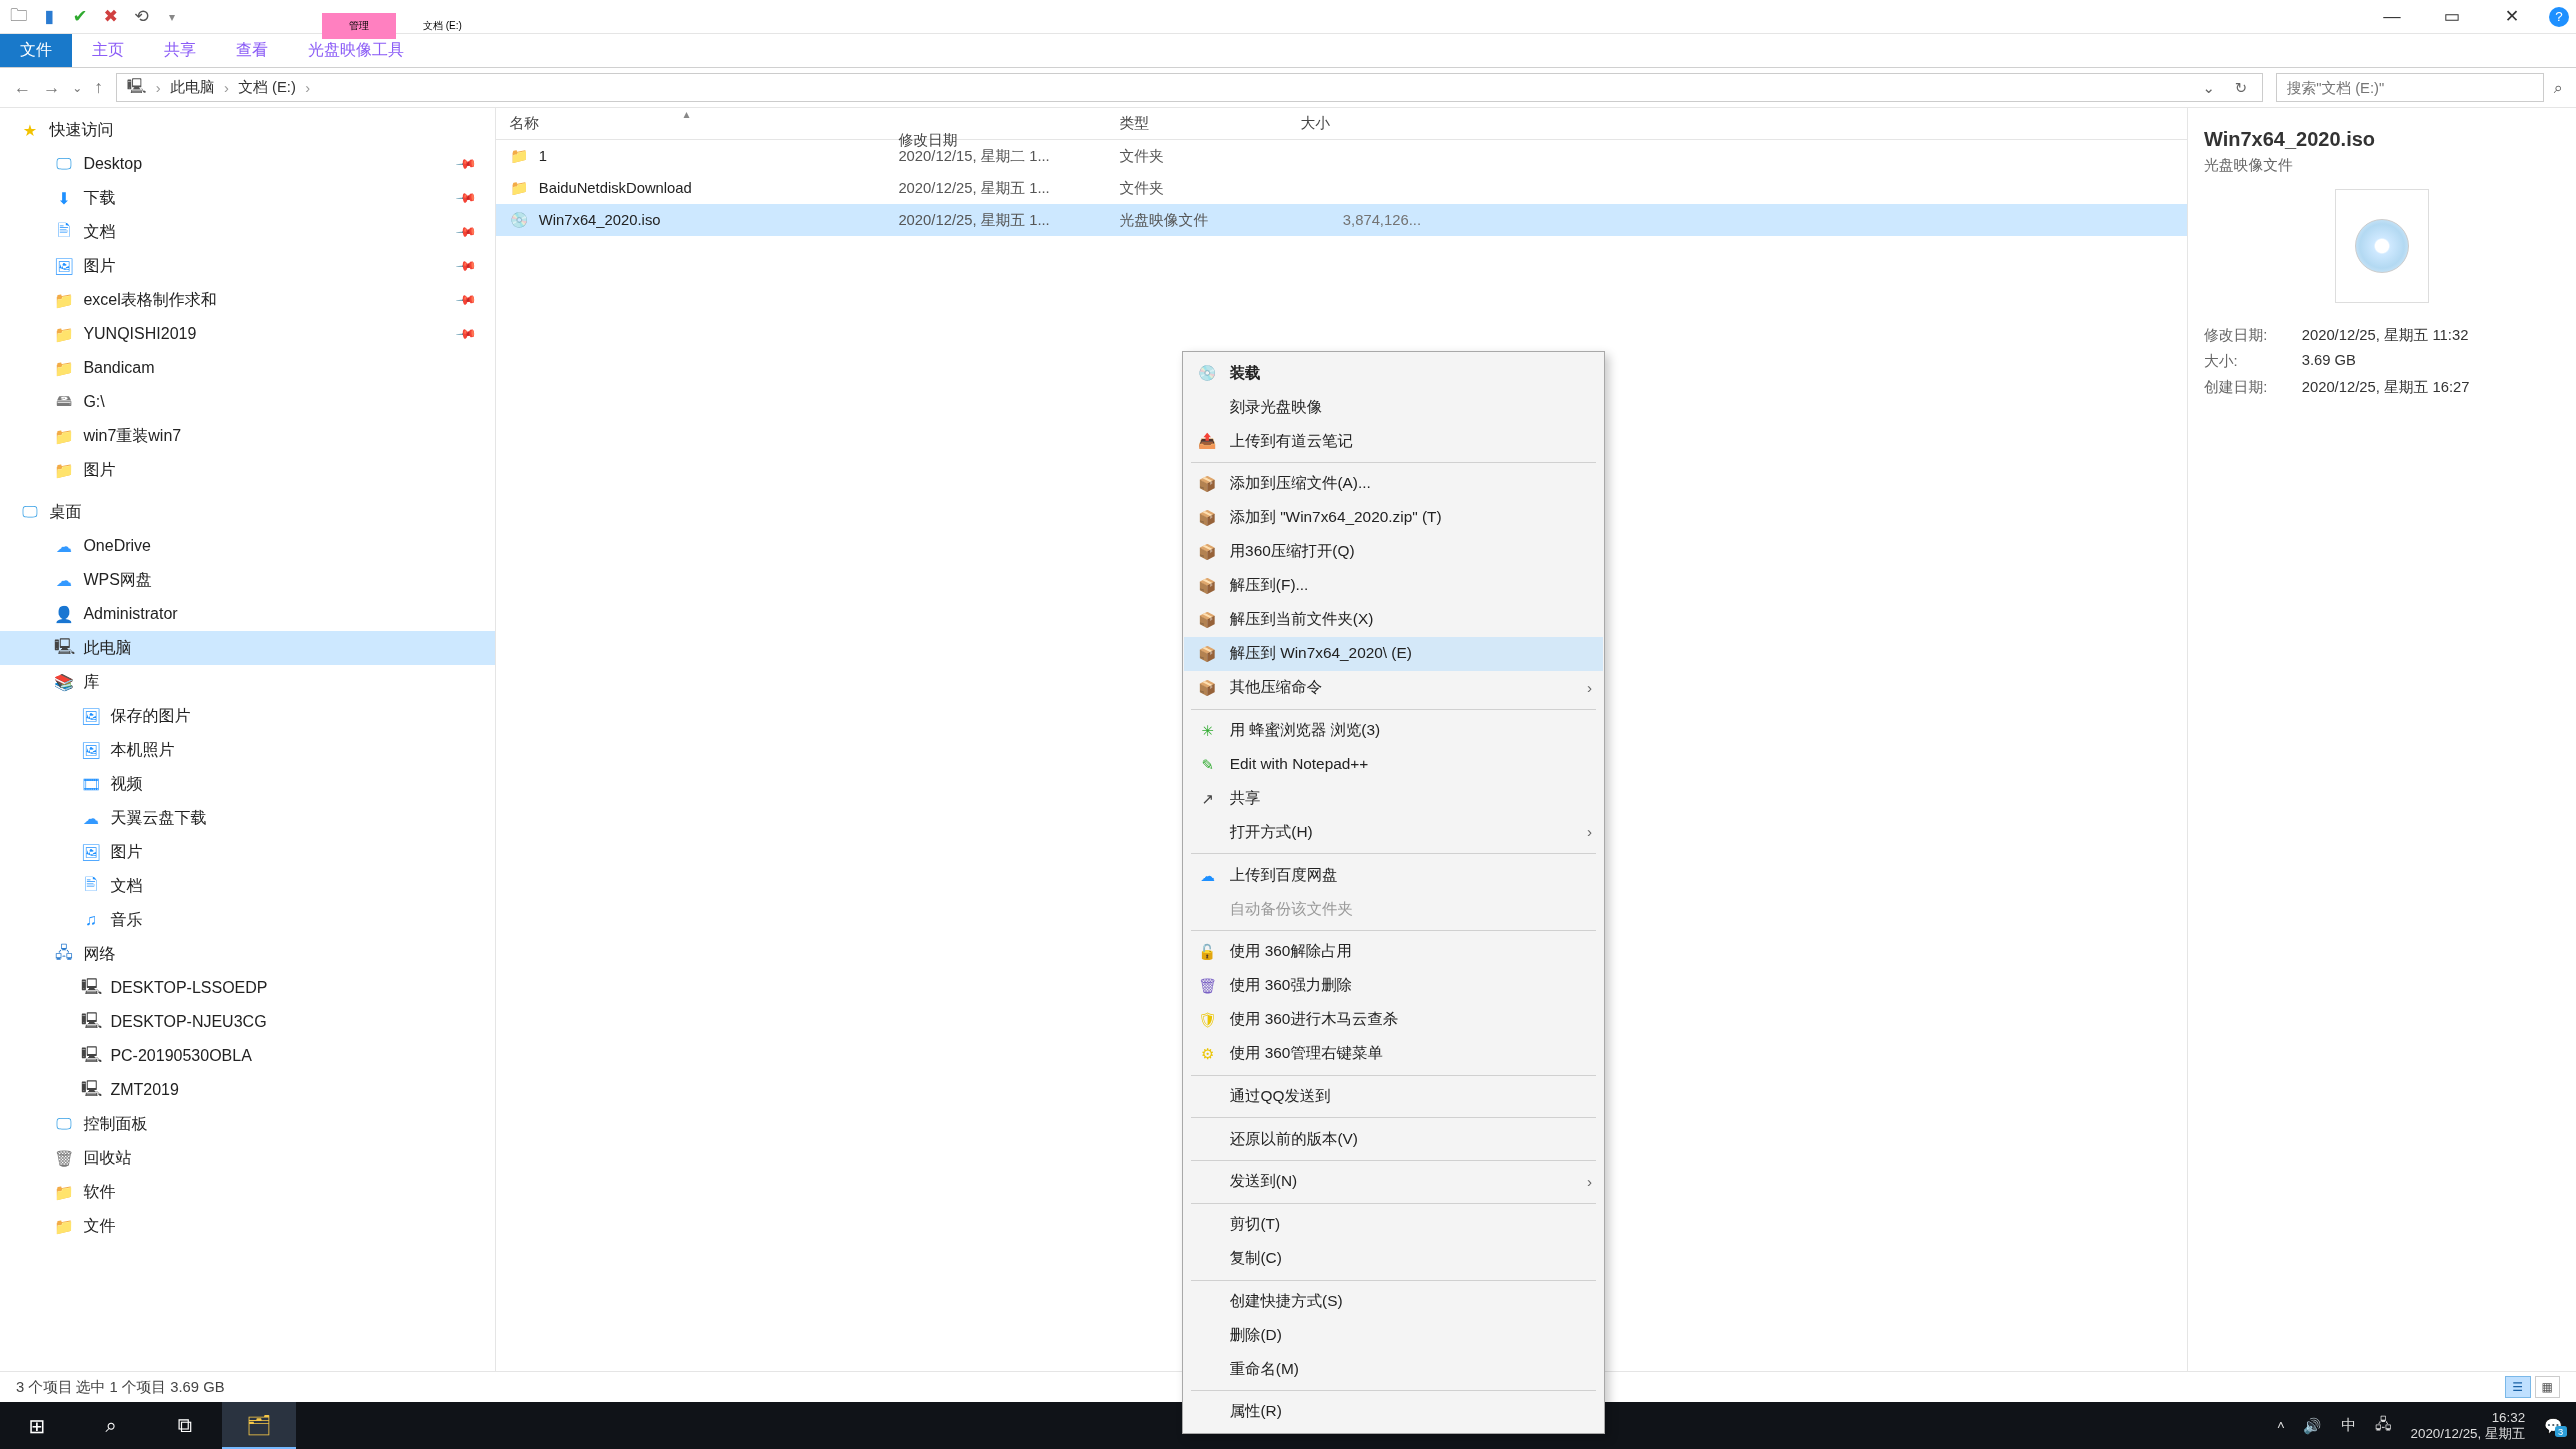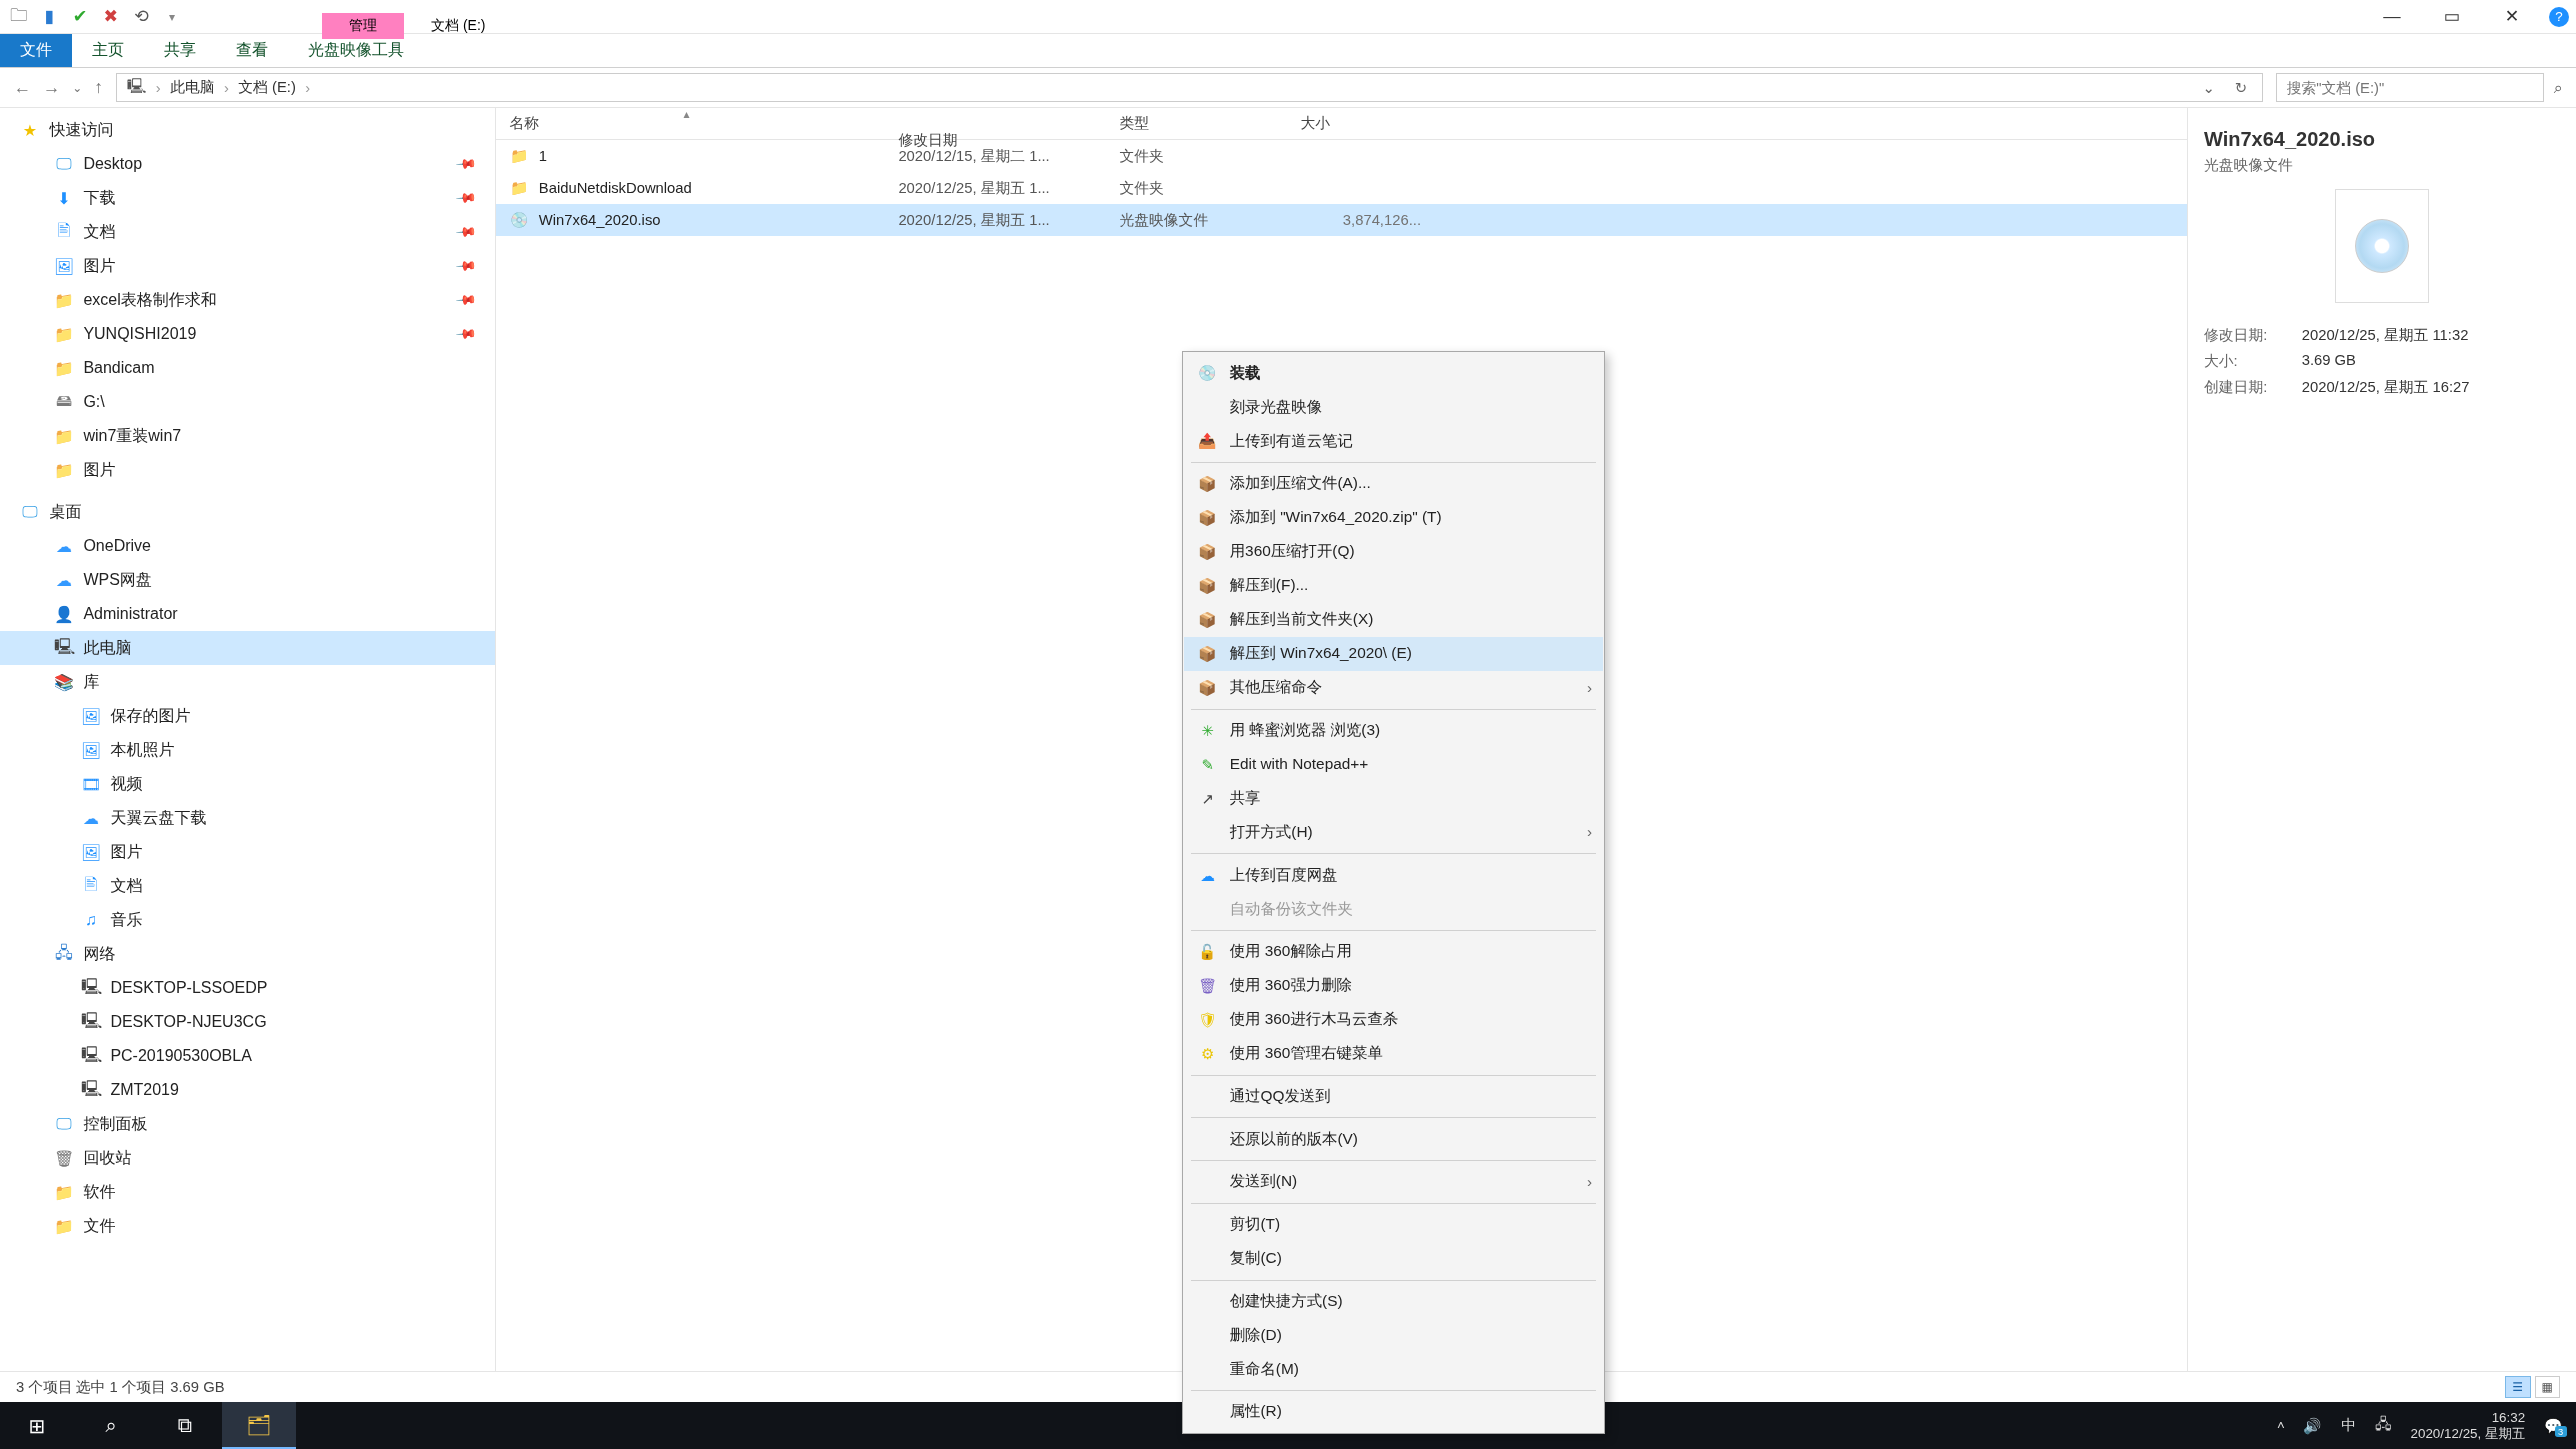--- a/index.html
+++ b/index.html
@@ -4,31 +4,31 @@
 <style>
   * { margin: 0; padding: 0; box-sizing: border-box; font-family: "Microsoft YaHei", "Segoe UI", Tahoma, sans-serif; -webkit-font-smoothing: antialiased; }
   html, body { width: 2576px; height: 1449px; overflow: hidden; background: #fff; font-size: 16px; }
 
   
   
   .titlebar { height: 34px; background: #fff; display: flex; align-items: stretch; border-bottom: 0.7px solid #e5e5e5; }
   .qat { display: flex; align-items: center; padding: 0 6.7px; gap: 6.7px; width: 322px; }
   .qat-ico { width: 24px; height: 24px; display: flex; align-items: center; justify-content: center; font-size: 17.4px; color: #555; }
   .tab-title-group { display:flex; align-items:stretch; }
-  .tab-title { padding: 13px 27px; display: flex; align-items: center; font-size: 14px; margin-top: 13px; }
+  .tab-title { padding: 13px 27px; display: flex; align-items: center; font-size: 10px; margin-top: 13px; }
   .tab-title.active { background: #ff80c0; color:#000; }
   .titlebar-gap { flex: 1; }
   .winctrl { display: flex; }
   .winbtn { width: 60px; display: flex; align-items: center; justify-content: center; font-size: 17.4px; color: #333; }
   .helpbtn { width: 34px; display: flex; align-items: center; justify-content: center; }
   .helpbtn span { display: inline-flex; width: 20px; height: 20px; border-radius: 50%; background: #1e90ff; color: #fff; align-items:center; justify-content:center; font-size: 13.4px; }
 
   
   .ribbon { height: 34px; display: flex; align-items: stretch; border-bottom: 0.7px solid #d0d0d0; }
-  .rtab { padding: 0 20px; display: flex; align-items: center; font-size: 16px; color: #14532d; }
+  .rtab { padding: 0 20px; display: flex; align-items: center; font-size: 16px; color: #8b5cf6; }
   .rtab.blue { background: #1979ca; color: #fff; }
 
   
   .locbar { height: 40px; display: flex; align-items: center; gap: 13.4px; padding: 0 13.4px; border-bottom: 0.7px solid #e5e5e5; }
   .navarrows { display: flex; gap: 12px; align-items: center; color: #777; font-size: 17.4px; }
   .breadcrumb-box { flex: 1; height: 29.5px; border: 0.7px solid #ccc; display: flex; align-items: center; padding: 0 9.4px; gap: 9.4px; font-size: 14.8px; color: #333; }
   .bc-sep { color: #999; }
   .locend { display: flex; align-items: center; gap: 9.4px; }
   .searchbox { width: 268px; height: 29.5px; border: 0.7px solid #ccc; padding: 0 9.4px; font-size: 14.8px; color: #888; outline: none; }
   .refresh-ic { color: #555; }

